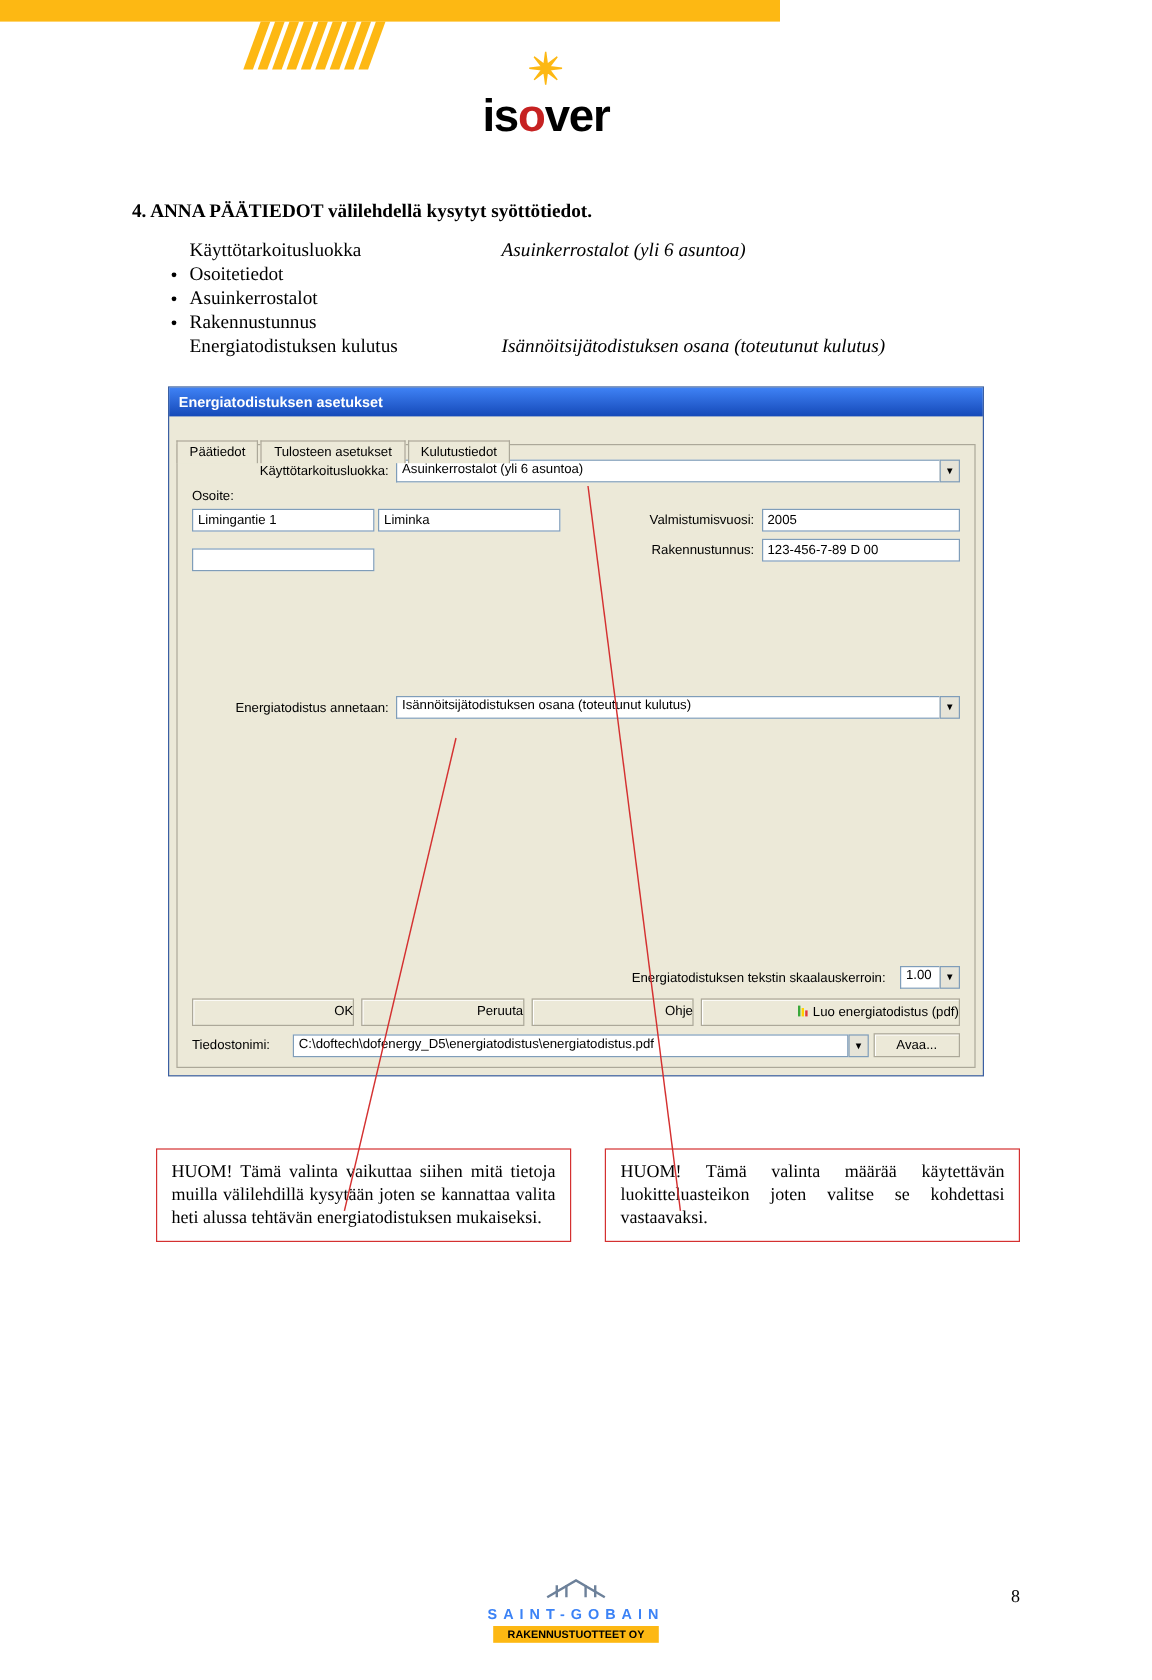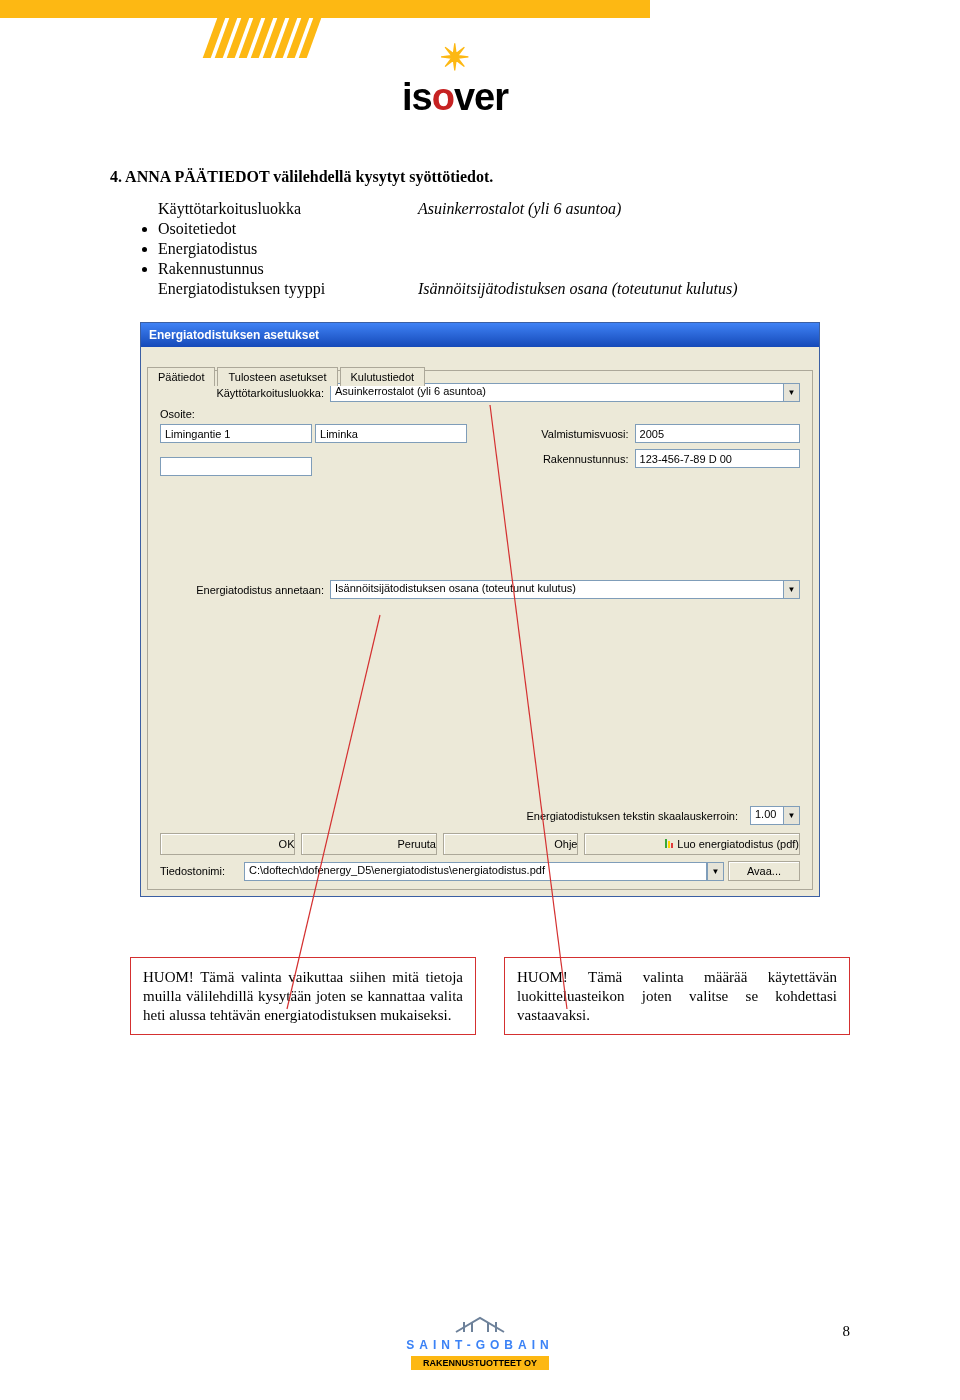--- a/index.html
+++ b/index.html
@@ -242,24 +242,24 @@
 </div>
 
 <div class="content">
   <div class="heading">4. ANNA PÄÄTIEDOT välilehdellä kysytyt syöttötiedot.</div>
   <ul class="bullets">
     <li class="twocol">
       <span class="left">Käyttötarkoitusluokka</span>
       <span class="right">Asuinkerrostalot (yli 6 asuntoa)</span>
     </li>
     <li>Osoitetiedot</li>
-    <li>Energiatodistus</li>
+    <li>Asuinkerrostalot</li>
     <li>Rakennustunnus</li>
     <li class="twocol">
-      <span class="left">Energiatodistuksen tyyppi</span>
+      <span class="left">Energiatodistuksen kulutus</span>
       <span class="right">Isännöitsijätodistuksen osana (toteutunut kulutus)</span>
     </li>
   </ul>
 
   <div class="dialog">
     <div class="titlebar">Energiatodistuksen asetukset</div>
     <div class="tabs">
       <div class="tab active">Päätiedot</div>
       <div class="tab">Tulosteen asetukset</div>
       <div class="tab">Kulutustiedot</div>

